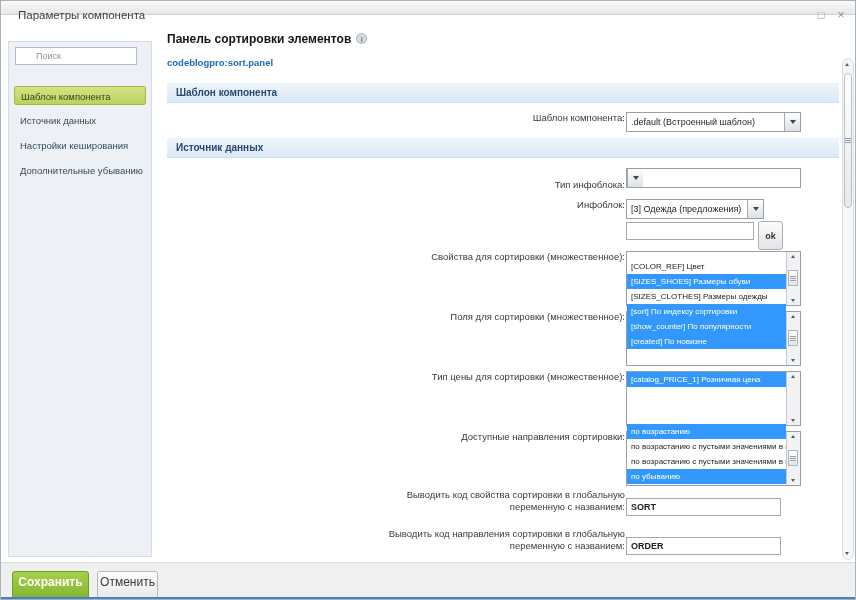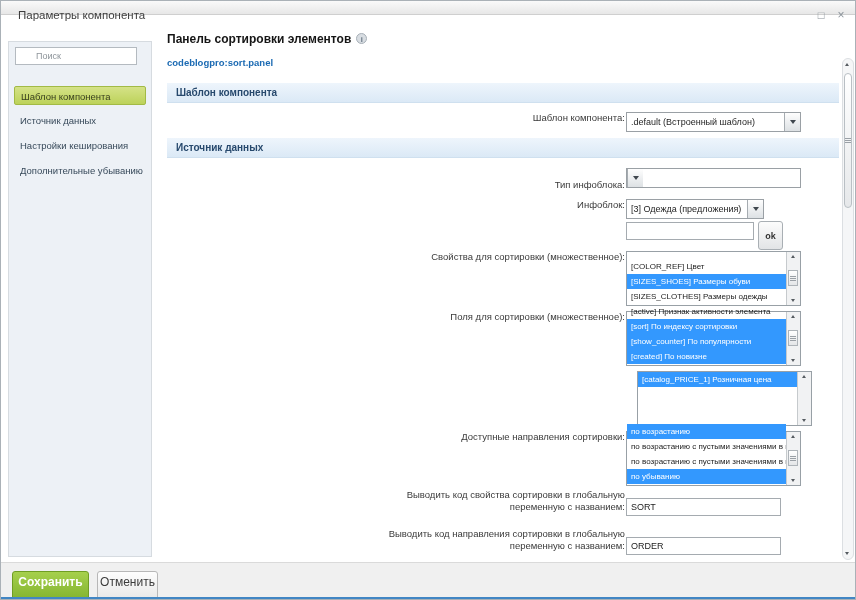--- a/index.html
+++ b/index.html
@@ -61,31 +61,31 @@
   .tri-down { width:0; height:0; border-left:3px solid transparent; border-right:3px solid transparent; border-top:4px solid #40474e; }
   .tri-up { width:0; height:0; border-left:3px solid transparent; border-right:3px solid transparent; border-bottom:4px solid #40474e; }
   .tri-sm.tri-down { border-left-width:2.5px; border-right-width:2.5px; border-top-width:3.5px; border-top-color:#555b60; }
   .tri-sm.tri-up { border-left-width:2.5px; border-right-width:2.5px; border-bottom-width:3.5px; border-bottom-color:#555b60; }
   .sel-template { left:625px; top:111px; width:175px; }
   .sel-iblock-type { left:625px; top:167px; width:175px; }
   .sel-iblock { left:625px; top:198px; width:138px; }
 
   
   .txt { position:absolute; height:17px; border:1px solid #a5abb0; background:#fff; font-size:9px; padding:8px 4px;
-    color:#222; font-family:"Liberation Sans", sans-serif; }
+    color:#222; font-family:"Liberation Sans", sans-serif;font-weight:bold; }
   .txt-filter { left:625px; top:221px; width:128px; }
   .txt-sort { left:625px; top:497px; width:155px; }
   .txt-order { left:625px; top:536px; width:155px; }
   .ok-btn { position:absolute; left:757px; top:220px; width:25px; height:29px;
     background:linear-gradient(#fcfcfc,#e2e4e6); border:1px solid #a9afb4; border-radius:3px;
     font-size:9px; font-weight:bold; color:#333; display:flex; align-items:center; justify-content:center; cursor:pointer; }
 
   
   .listbox { position:absolute; left:625px; width:175px; height:55px; border:1px solid #98a0a6; background:#fff; display:flex; }
-  .lb-1 { top:250px; } .lb-2 { top:310px; } .lb-3 { top:370px;margin-left:11px; } .lb-4 { top:430px; }
+  .lb-1 { top:250px; } .lb-2 { top:310px; } .lb-3 { top:370px; } .lb-4 { top:430px; }
   .lb-items { flex:1; overflow:hidden; }
   .lb-1 .lb-items { padding-top:7px; }
   .lb-2 .lb-items, .lb-4 .lb-items { margin-top:-8px; }
   .lb-item { height:15px; line-height:15px; font-size:8px; padding-left:4px; color:#1c1c1c; white-space:nowrap; overflow:hidden; cursor:default; }
   .lb-item.sel { background:#3398fe; color:#fff; }
   .lb-sb { width:14px; border-left:1px solid #c6cacd; background:#f1f2f3; position:relative; }
   .lb-sb .up { position:absolute; top:3px; left:4px; }
   .lb-sb .down { position:absolute; bottom:3px; left:4px; }
   .lb-thumb { position:absolute; left:1px; top:18px; width:10px; height:16px;
     background:linear-gradient(#fff,#e4e6e8); border:1px solid #aeb4b9; display:flex; align-items:center; justify-content:center; }
@@ -182,34 +182,36 @@
         </span>
       <span class="down tri-sm tri-down"></span>
     </div>
   </div>
 
   <div class="lbl lbl-fields">
     <span>Поля для сортировки (множественное):</span>
     </div>
   <div class="listbox lb-2">
     <div class="lb-items">
-      <div class="lb-item">[active] Признак активности элемента</div>
       <div class="lb-item sel">[sort] По индексу сортировки</div>
       <div class="lb-item sel">[show_counter] По популярности</div>
       <div class="lb-item sel">[created] По новизне</div>
     </div>
     <div class="lb-sb">
       <span class="up tri-sm tri-up"></span>
       <span class="lb-thumb">
           <span class="grip"></span>
         </span>
       <span class="down tri-sm tri-down"></span>
     </div>
   </div>
 
+  <div class="lbl lbl-price">
+    <span>Тип цены для сортировки (множественное):</span>
+    </div>
   <div class="listbox lb-3">
     <div class="lb-items">
       <div class="lb-item sel">[catalog_PRICE_1] Розничная цена</div>
     </div>
     <div class="lb-sb">
       <span class="up tri-sm tri-up"></span>
       <span class="down tri-sm tri-down"></span>
     </div>
   </div>
 

